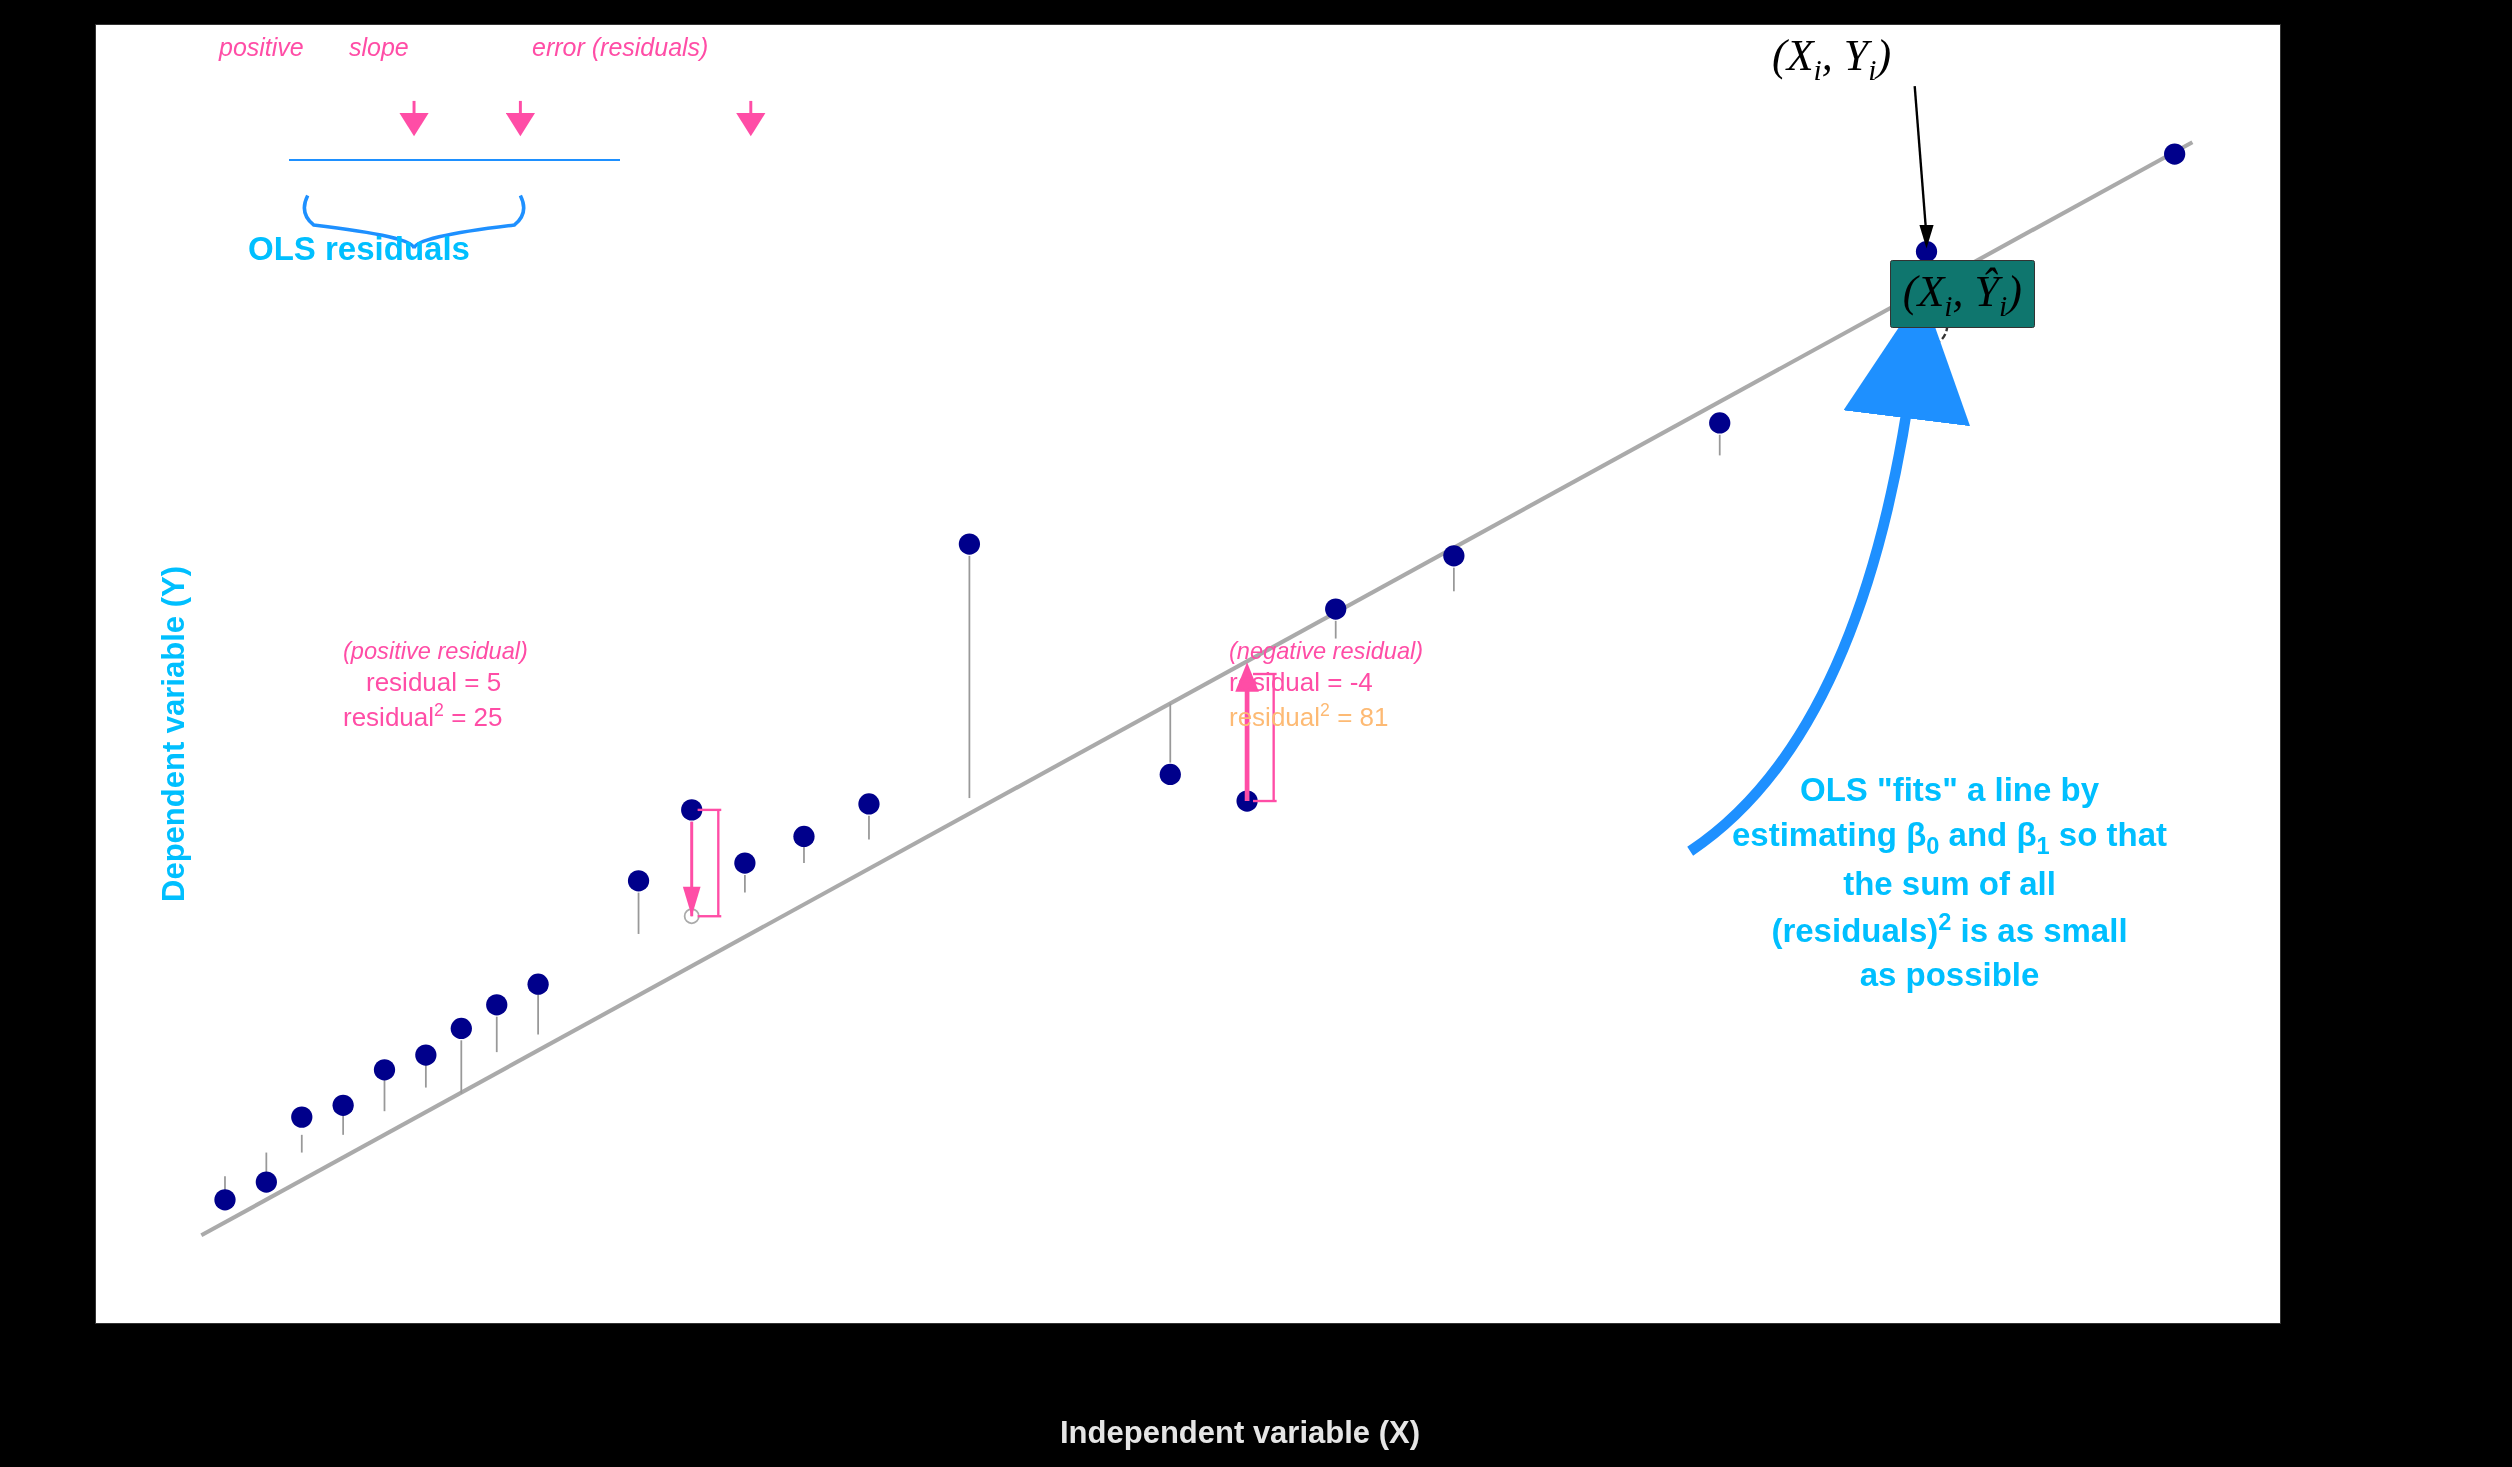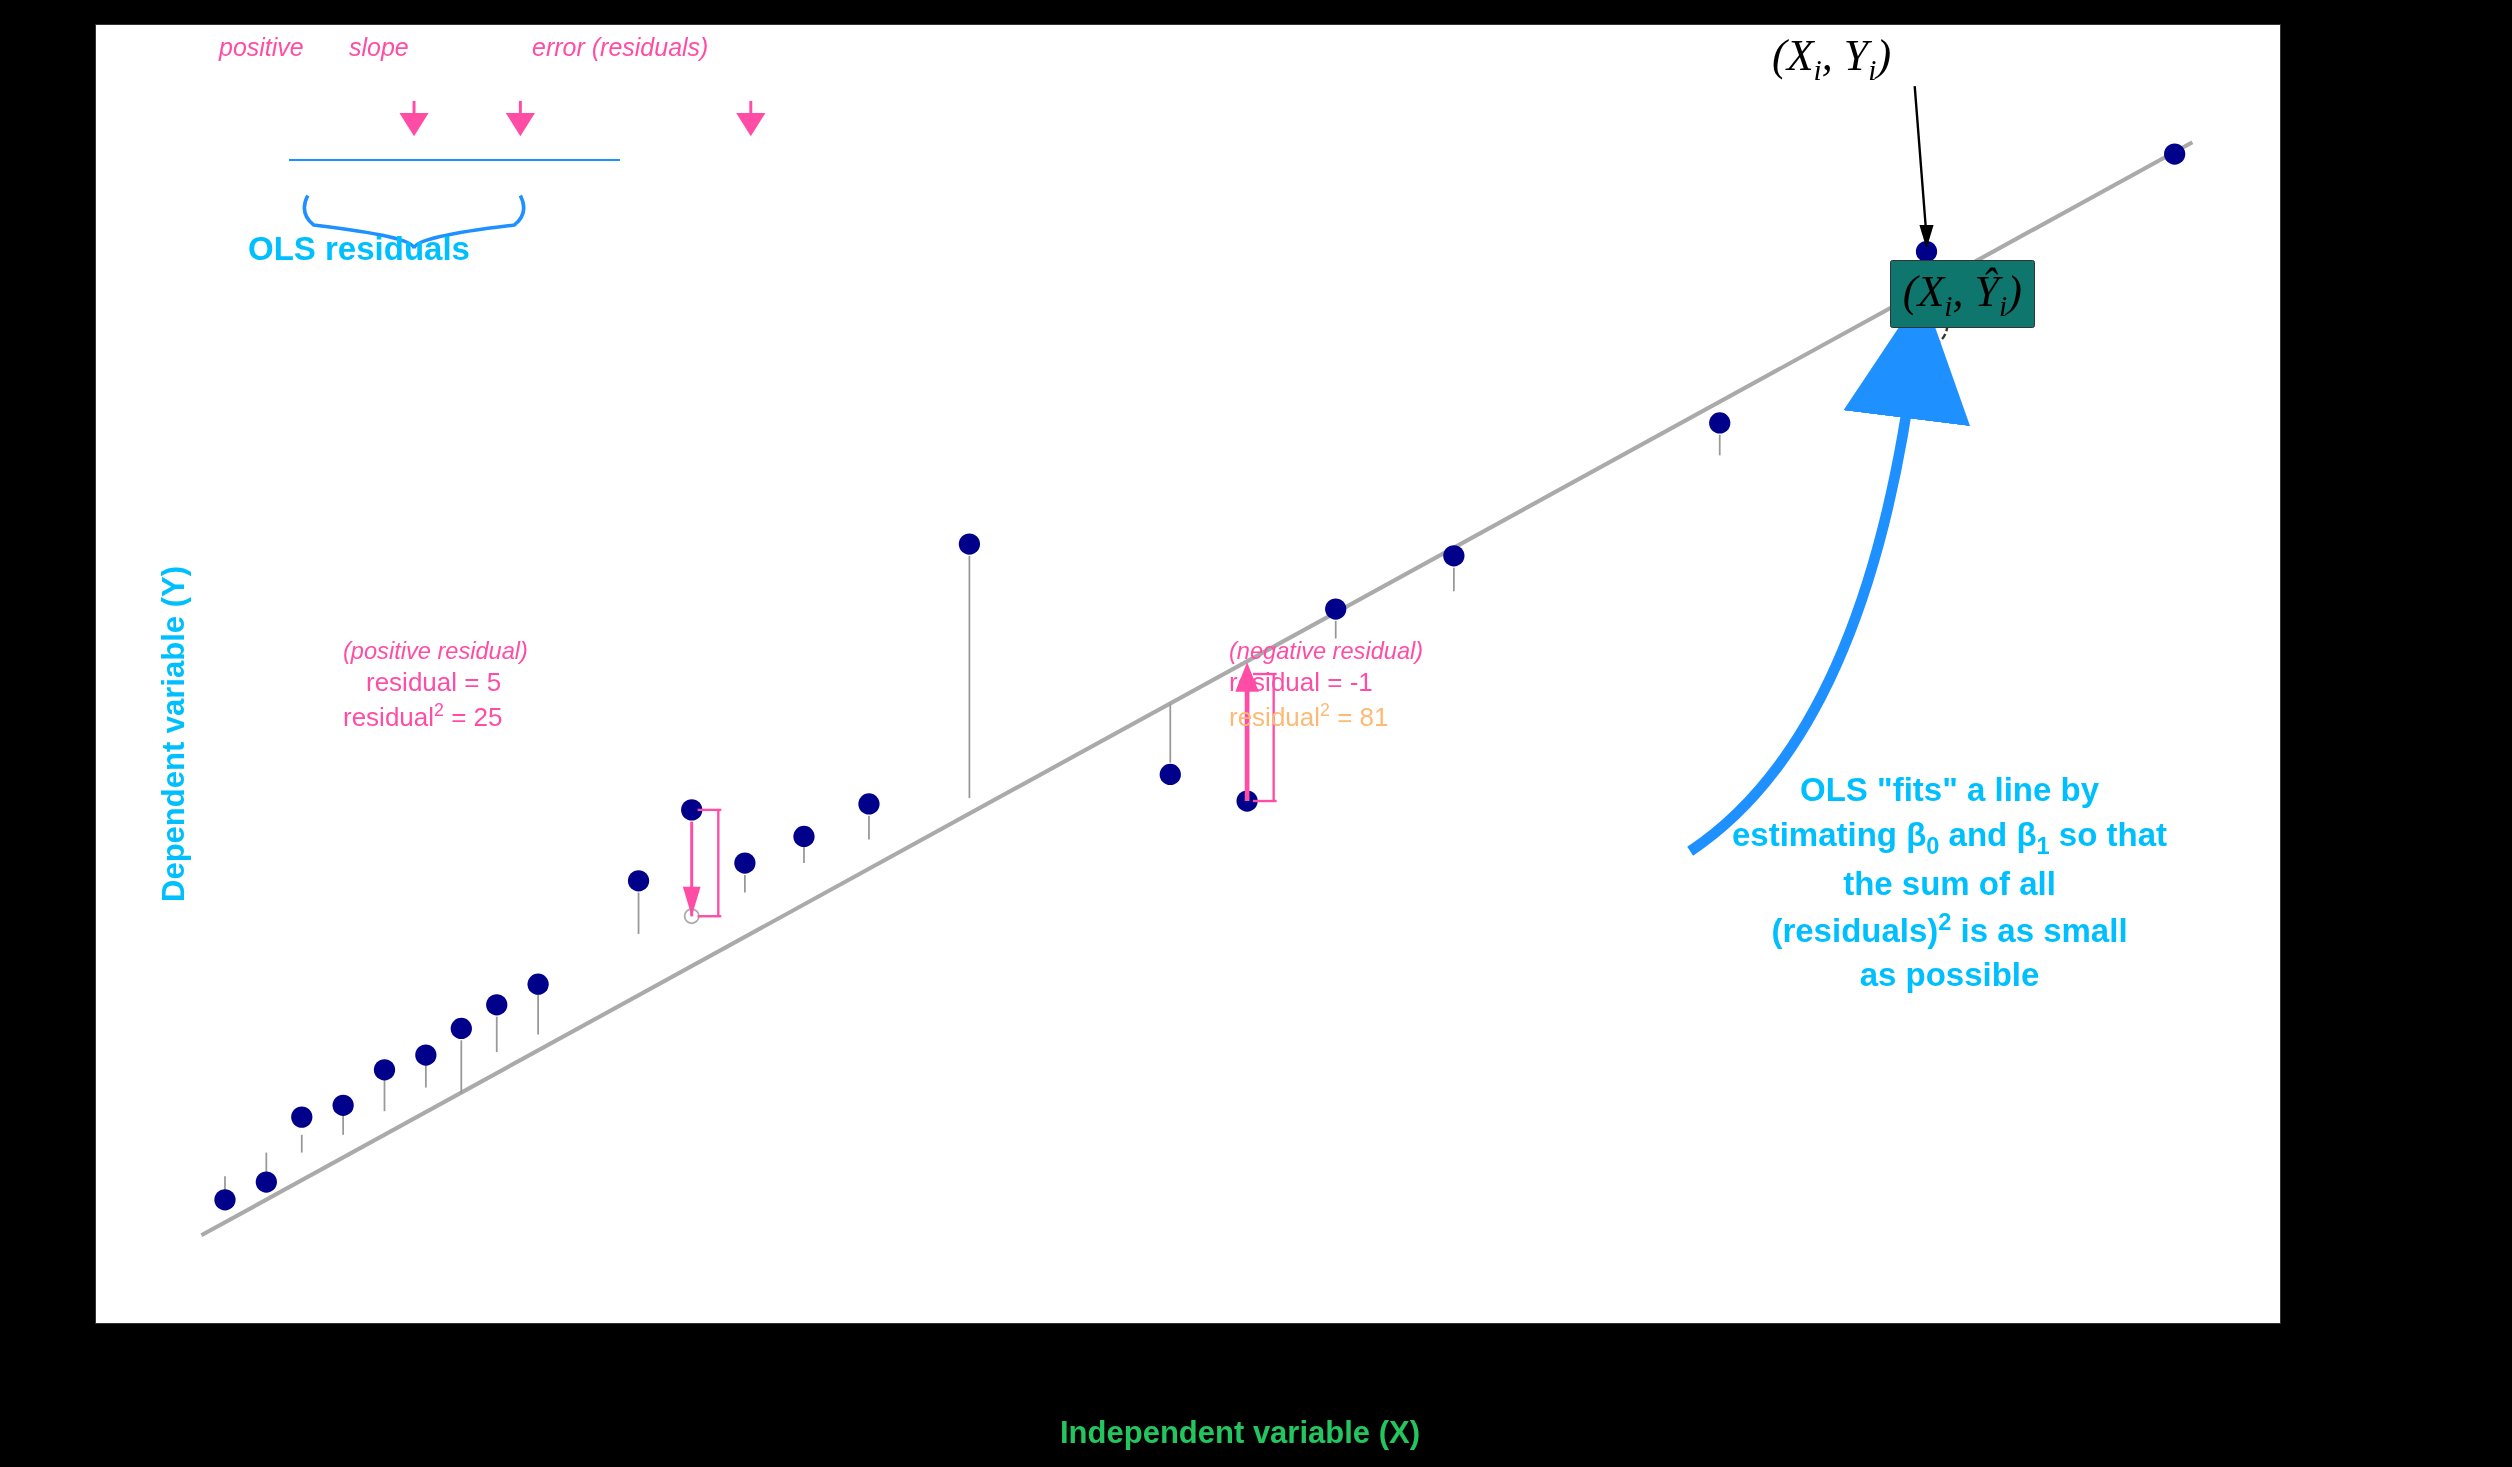--- a/index.html
+++ b/index.html
@@ -50,21 +50,21 @@
     font-size: 31px;
     font-weight: bold;
     white-space: nowrap;
   ">Dependent variable (Y)</div>
 
   <div style="
     position: absolute;
     bottom: 16.5px;
     left: 1240px;
     transform: translateX(-50%);
-    color: #22c55e;
+    color: #e5e5e5;
     font-size: 31px;
     font-weight: bold;
   ">Independent variable (X)</div>
 
   <svg id="chart-svg" xmlns="http://www.w3.org/2000/svg" style="position:absolute;left:95px;top:23.6px;width:2186px;height:1300px;overflow:visible;" viewBox="0 0 3700 2200" width="2186" height="1300">
 
     <line x1="180" y1="2050" x2="3550" y2="200" stroke="#aaa" stroke-width="7"></line>
 
     <line x1="220" y1="1950" x2="220" y2="1990" stroke="#999" stroke-width="3"></line>
     <circle cx="220" cy="1990" r="18" fill="#00008b"></circle>
@@ -253,21 +253,21 @@
     font-size: 23.6px;
     font-style: italic;
   ">(negative residual)</div>
 
   <div style="
     position: absolute;
     left: 1229px;
     top: 667px;
     color: #ff4da6;
     font-size: 26px;
-  ">residual = -1</div>
+  ">residual = -4</div>
 
   <div style="
     position: absolute;
     left: 1229px;
     top: 700px;
     color: #fdba74;
     font-size: 26px;
   ">residual<sup style="font-size:17.7px;">2</sup> = 81</div>
 
   <div style="

